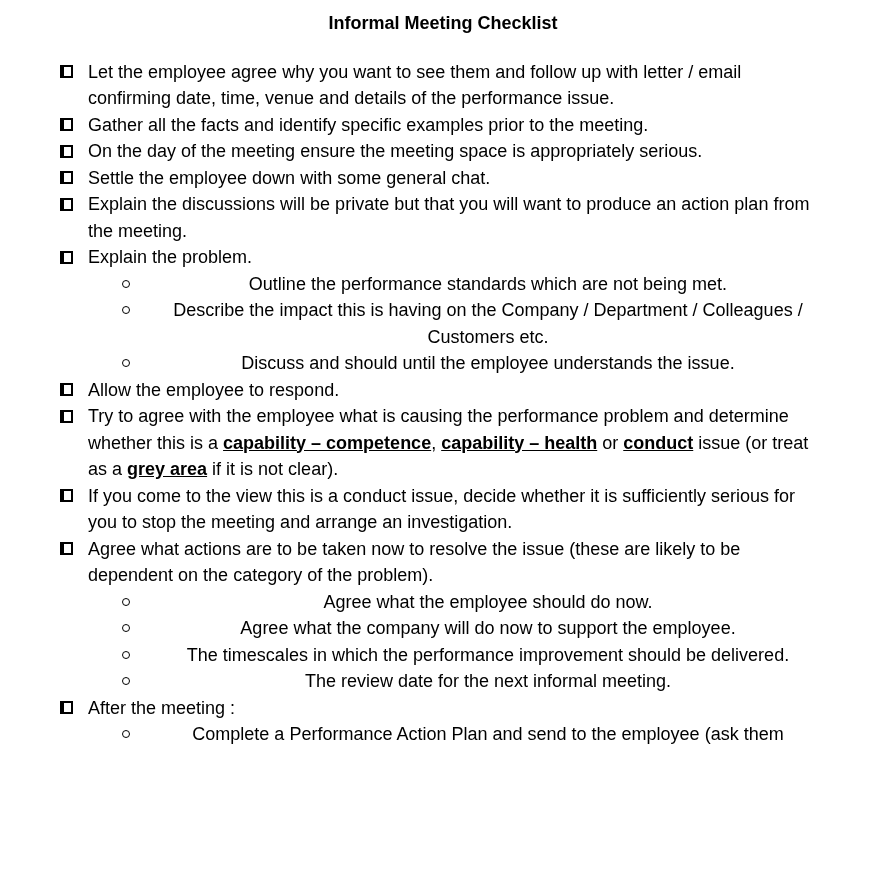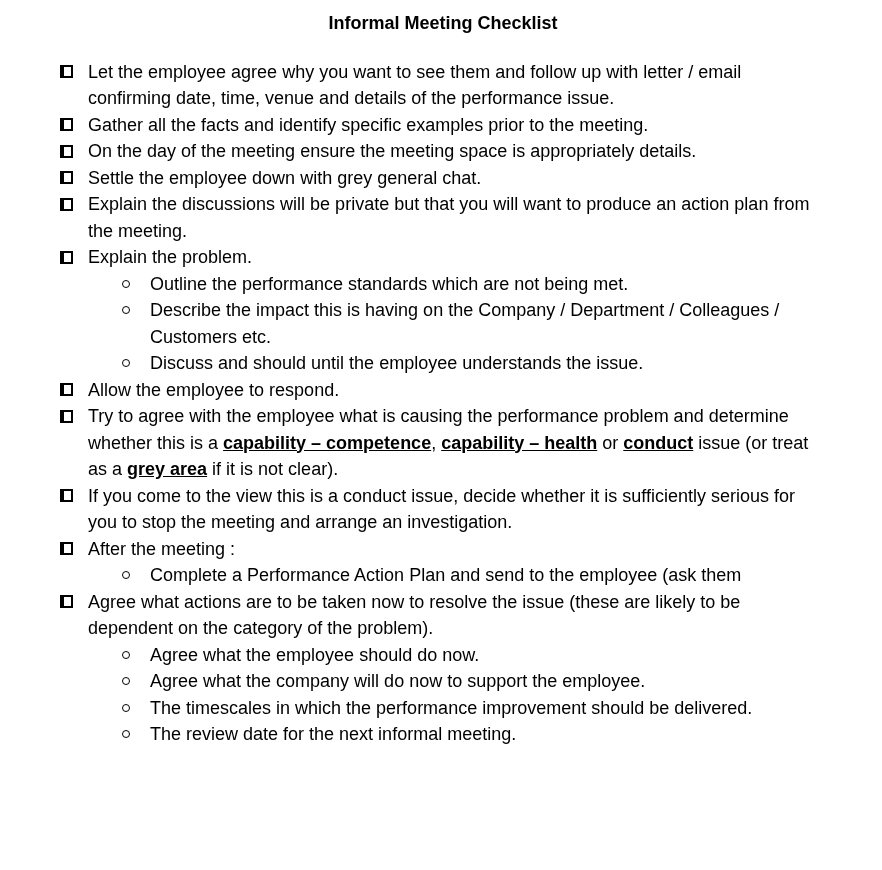--- a/index.html
+++ b/index.html
@@ -51,20 +51,21 @@
     height: 13px;
     box-sizing: border-box;
     border: 2px solid #000000;
     border-left-width: 4px;
     background: #ffffff;
   }
   ul.sublist {
     list-style: none;
     margin: 0 0 0 32px;
     padding: 0;
+    text-align: center;
   }
   ul.sublist > li.subitem {
     position: relative;
     padding-left: 30px;
   }
   .circle {
     position: absolute;
     left: 2px;
     top: 9px;
     width: 8px;
@@ -77,34 +78,34 @@
   .b { font-weight: bold; text-decoration: underline; }
 </style>
 </head>
 <body>
 
 <div class="page">
   <div class="doc-title">Informal Meeting Checklist</div>
   <ul class="checklist">
       <li class="item"><span class="checkbox"></span><span class="txt"><span>Let the employee agree why you want to see them and follow up with letter / email confirming date, time, venue and details of the performance issue.</span></span></li>
       <li class="item"><span class="checkbox"></span><span class="txt"><span>Gather all the facts and identify specific examples prior to the meeting.</span></span></li>
-      <li class="item"><span class="checkbox"></span><span class="txt"><span>On the day of the meeting ensure the meeting space is appropriately details.</span></span></li>
-      <li class="item"><span class="checkbox"></span><span class="txt"><span>Settle the employee down with grey general chat.</span></span></li>
+      <li class="item"><span class="checkbox"></span><span class="txt"><span>On the day of the meeting ensure the meeting space is appropriately serious.</span></span></li>
+      <li class="item"><span class="checkbox"></span><span class="txt"><span>Settle the employee down with some general chat.</span></span></li>
       <li class="item"><span class="checkbox"></span><span class="txt"><span>Explain the discussions will be private but that you will want to produce an action plan from the meeting.</span></span></li>
       <li class="item"><span class="checkbox"></span><span class="txt"><span>Explain the problem.</span></span><ul class="sublist">
           <li class="subitem"><span class="circle"></span><span class="txt"><span>Outline the performance standards which are not being met.</span></span></li>
           <li class="subitem"><span class="circle"></span><span class="txt"><span>Describe the impact this is having on the Company / Department / Colleagues / Customers etc.</span></span></li>
           <li class="subitem"><span class="circle"></span><span class="txt"><span>Discuss and should until the employee understands the issue.</span></span></li>
         </ul></li>
       <li class="item"><span class="checkbox"></span><span class="txt"><span>Allow the employee to respond.</span></span></li>
       <li class="item"><span class="checkbox"></span><span class="txt"><span>Try to agree with the employee what is causing the performance problem and determine whether this is a </span><span class="b">capability – competence</span><span>, </span><span class="b">capability – health</span><span> or </span><span class="b">conduct</span><span> issue (or treat as a </span><span class="b">grey area</span><span> if it is not clear).</span></span></li>
       <li class="item"><span class="checkbox"></span><span class="txt"><span>If you come to the view this is a conduct issue, decide whether it is sufficiently serious for you to stop the meeting and arrange an investigation.</span></span></li>
-      <li class="item"><span class="checkbox"></span><span class="txt"><span>After the meeting :</span></span><ul class="sublist">
-          <li class="subitem"><span class="circle"></span><span class="txt"><span>Complete a Performance Action Plan and send to the employee (ask them</span></span></li>
-        </ul></li>
       <li class="item"><span class="checkbox"></span><span class="txt"><span>Agree what actions are to be taken now to resolve the issue (these are likely to be dependent on the category of the problem).</span></span><ul class="sublist">
           <li class="subitem"><span class="circle"></span><span class="txt"><span>Agree what the employee should do now.</span></span></li>
           <li class="subitem"><span class="circle"></span><span class="txt"><span>Agree what the company will do now to support the employee.</span></span></li>
           <li class="subitem"><span class="circle"></span><span class="txt"><span>The timescales in which the performance improvement should be delivered.</span></span></li>
           <li class="subitem"><span class="circle"></span><span class="txt"><span>The review date for the next informal meeting.</span></span></li>
         </ul></li>
+      <li class="item"><span class="checkbox"></span><span class="txt"><span>After the meeting :</span></span><ul class="sublist">
+          <li class="subitem"><span class="circle"></span><span class="txt"><span>Complete a Performance Action Plan and send to the employee (ask them</span></span></li>
+        </ul></li>
     </ul>
 </div>
 
 </body></html>

